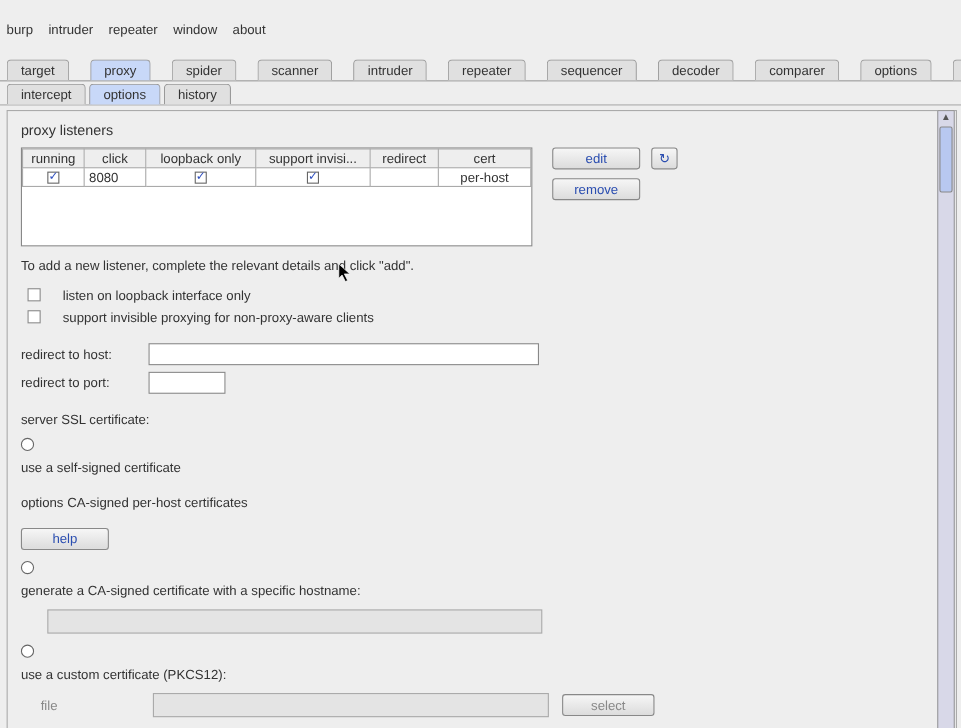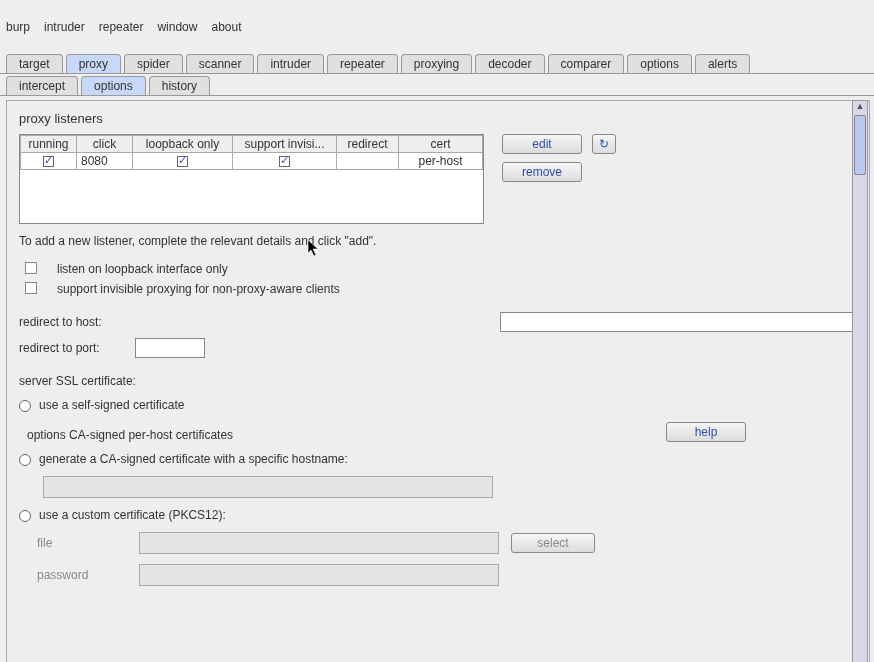--- a/index.html
+++ b/index.html
@@ -15,21 +15,21 @@
 .menu-bar {
   padding: 20px 6px;
   display: flex;
   gap: 14px;
   background: #eeeeee;
 }
 .menu-bar span { color: #333; cursor: default; }
 .tab-row {
   display: flex;
   padding: 0 6px;
-  gap: 0;
+  gap: 16px;
   border-bottom: 1px solid #999;
 }
 .tab {
   border: 1px solid #999;
   border-bottom: none;
   border-radius: 4px 4px 0 0;
   padding: 2px 12px;
   margin-right: 3px;
   background: #e0e0e0;
   color: #333;
@@ -186,23 +186,24 @@
   display: inline-block;
   width: 12px; height: 12px;
   border: 1px solid #666;
   border-radius: 50%;
   background: #fff;
   vertical-align: middle;
   position: relative;
 }
 .ssl-row {
   display: flex;
-  align-items: flex-end;
+  align-items: flex-start;
   gap: 8px;
   margin: 10px 0;
+  flex-direction: column;
 }
 .ssl-label { flex: 0 0 auto; }
 .indent { margin-left: 16px; }
 .disabled-box {
   width: 450px; height: 22px;
   background: #e4e4e4;
   border: 1px solid #aaa;
 }
 .disabled-box.narrow { width: 360px; }
 .file-grid {
@@ -233,21 +234,21 @@
   <span>about</span>
 </div>
 
 <div class="tab-row">
   <div class="tab">target</div>
   <div class="tab active">proxy</div>
   <div class="tab">spider</div>
   <div class="tab">scanner</div>
   <div class="tab">intruder</div>
   <div class="tab">repeater</div>
-  <div class="tab">proxying</div>
+  <div class="tab">sequencer</div>
   <div class="tab">decoder</div>
   <div class="tab">comparer</div>
   <div class="tab">options</div>
   <div class="tab">alerts</div>
 </div>
 
 <div class="sub-tab-row">
   <div class="tab">intercept</div>
   <div class="tab active">options</div>
   <div class="tab">history</div>
@@ -296,21 +297,21 @@
     <div class="check-row" style="margin-left:6px">
       <span class="input-box"></span>
       <label>listen on loopback interface only</label>
     </div>
 
     <div class="check-row" style="margin-left:6px">
       <span class="input-box"></span>
       <label>support invisible proxying for non-proxy-aware clients</label>
     </div>
 
-    <div class="form-row" style="margin-top:16px; gap:6px;justify-content:space-between;">
+    <div class="form-row" style="margin-top:16px; gap:6px;">
       <label style="width:110px">redirect to host:</label>
       <input class="txt wide" style="">
     </div>
     <div class="form-row" style="gap:6px;">
       <label style="width:110px">redirect to port:</label>
       <input class="txt small" style="">
     </div>
 
     <div style="margin-top:16px">server SSL certificate:</div>
 

